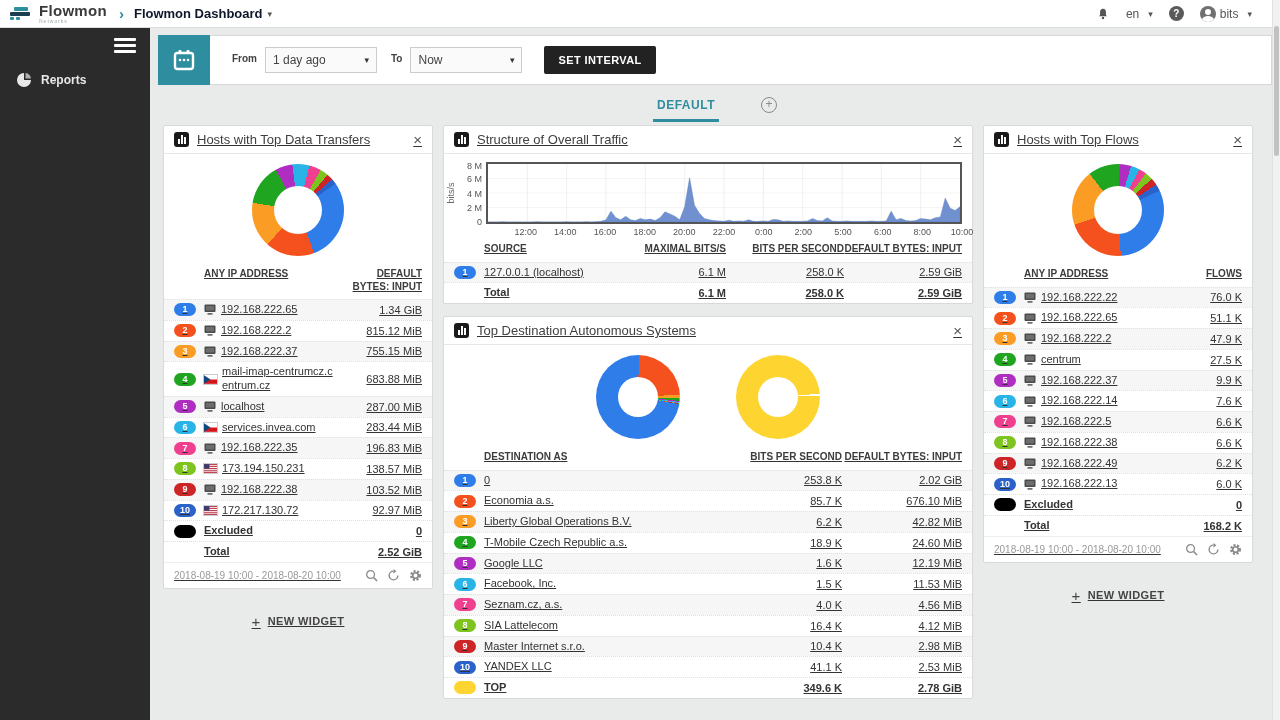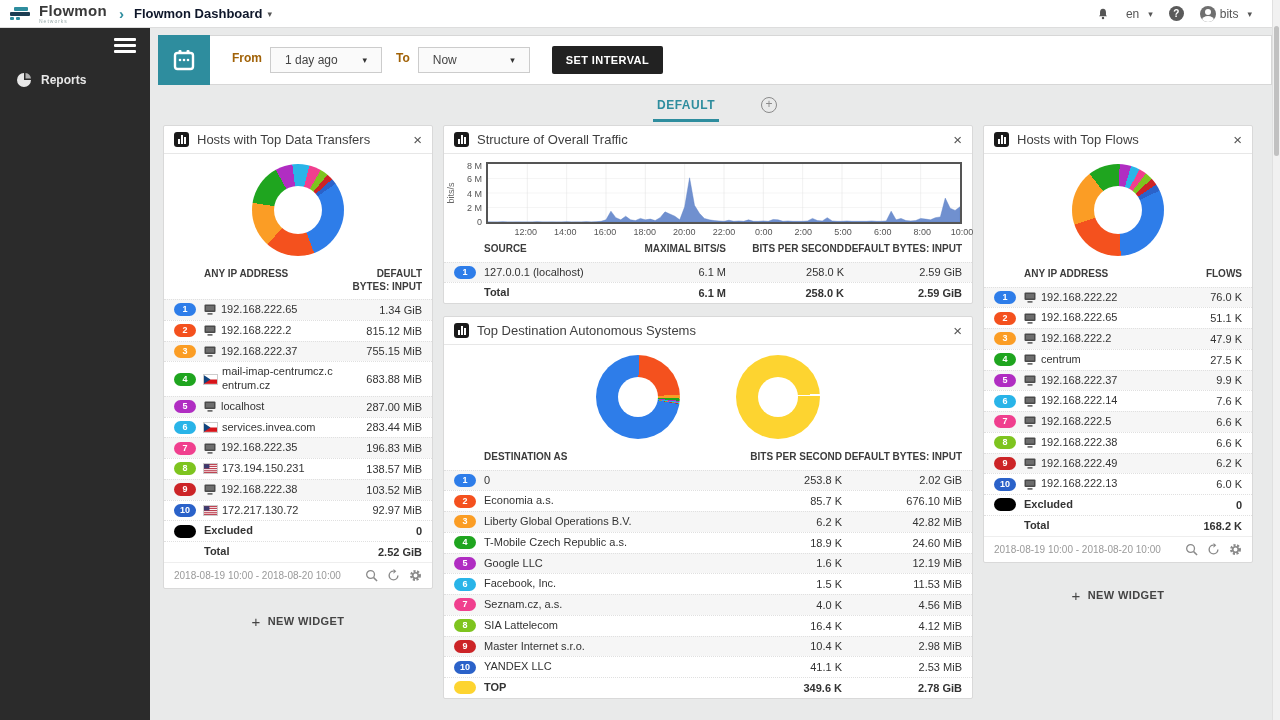--- a/index.html
+++ b/index.html
@@ -44,36 +44,36 @@
   .nav-item { display:flex; align-items:center; gap:10px; height:26px; padding-left:13px;
     font-size:12px; font-weight:bold; color:#e8e8e8; cursor:pointer; border-left:4px solid transparent; }
   .nav-item.active { color:#57b8c9; border-left-color:#57b8c9; background:#313131; }
 
   
   .main { position:absolute; left:150px; top:28px; right:0; bottom:0; padding:7px 8px 0 8px; }
 
   .interval-bar { background:#fff; border:1px solid #d7d7d7; height:50px; display:flex; align-items:center; }
   .cal-tile { width:52px; height:50px; background:#2e8d9e; flex:0 0 auto;
     display:flex; align-items:center; justify-content:center; margin:-1px 0 -1px -1px; }
-  .itv-label { font-size:12px; font-weight:bold; color:#a16207; margin:0 8px 4px 22px; }
+  .itv-label { font-size:10px; font-weight:bold; color:#404040; margin:0 8px 4px 22px; }
   .itv-label.to { margin-left:14px; }
   .select { width:112px; height:26px; background:#fafafa; border:1px solid #ccc; font-size:12px;
-    color:#444; display:flex; align-items:center; padding:0 14px; cursor:pointer; }
+    color:#444; display:flex; align-items:center; padding:0 7px; cursor:pointer; }
   .select .caret { margin-left:auto; color:#333; }
   .btn-dark { margin-left:22px; background:#222; color:#fff; font-size:11px; font-weight:bold;
     letter-spacing:.4px; padding:8px 14px; border-radius:2px; cursor:pointer; border:none; }
 
   .tabs { height:40px; display:flex; align-items:center; justify-content:center; gap:42px; }
   .tab { font-size:12px; font-weight:bold; letter-spacing:.5px; color:#2e8d9e; padding:10px 4px 7px;
     border-bottom:3px solid #2e8d9e; cursor:pointer; }
   .tab-add { width:16px; height:16px; border-radius:50%; border:1.5px solid #8a8a8a; color:#8a8a8a;
     font-size:12px; line-height:13px; text-align:center; cursor:pointer; }
 
   .board { display:flex; align-items:flex-start; gap:10px; padding-left:5px; }
-  .col { display:flex; flex-direction:column; gap:12px; }
+  .col { display:flex; flex-direction:column; gap:12px;text-decoration:underline; }
   .col-narrow { width:270px; }
   .col-wide { width:530px; }
 
   .widget { background:#fff; border:1px solid #d9d9d9; border-radius:2px; }
   .w-head { display:flex; align-items:center; gap:8px; padding:6px 10px; border-bottom:1px solid #e7e7e7; }
   .w-chart-ic { width:15px; height:15px; background:#1a1a1a; border-radius:3px; flex:0 0 auto;
     display:flex; align-items:flex-end; justify-content:center; gap:1px; padding:3px 3px; }
   .w-chart-ic i { display:block; width:2px; background:#fff; }
   .w-title { font-size:13px; color:#3f3f3f; }
   .w-close { margin-left:auto; font-size:15px; color:#555; cursor:pointer; line-height:1; }

